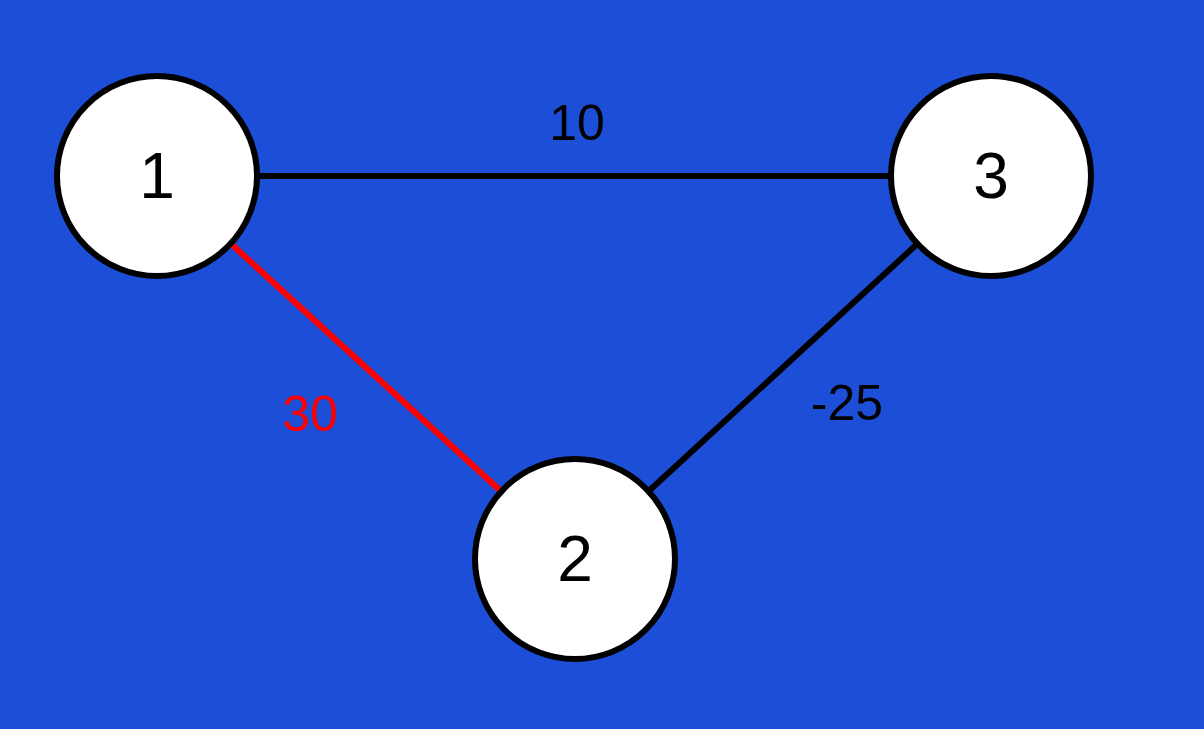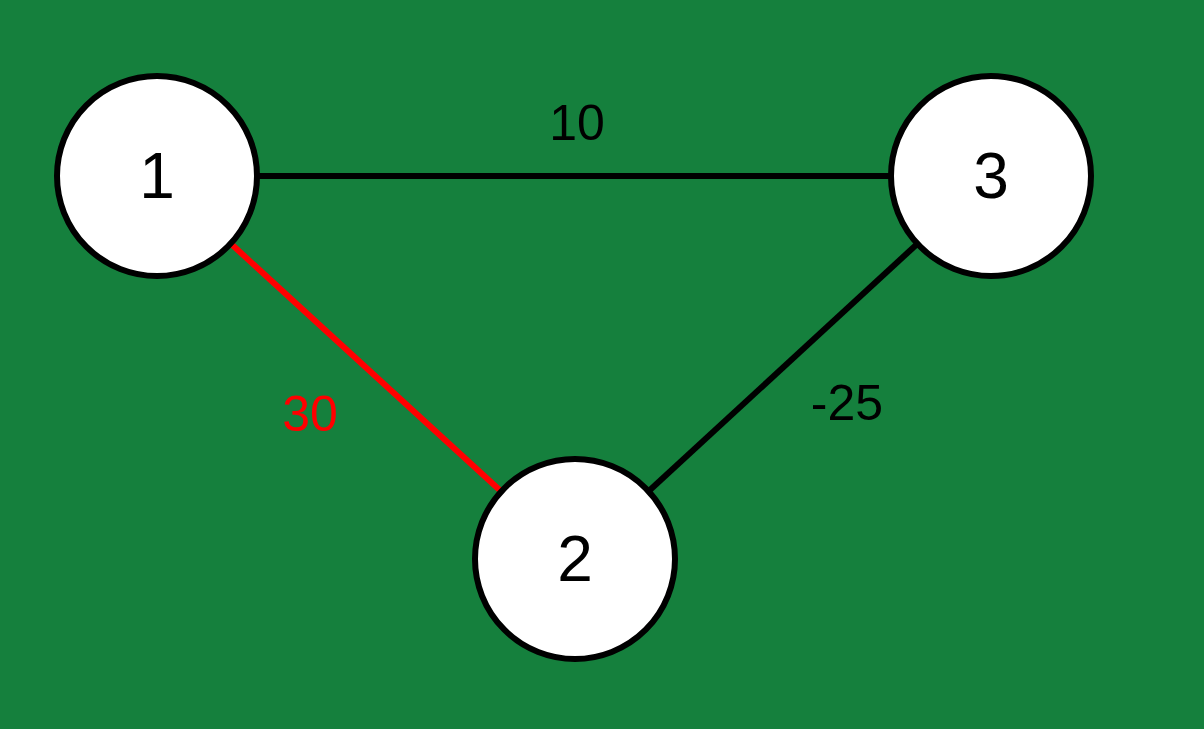--- a/index.html
+++ b/index.html
@@ -8,21 +8,21 @@
     background: #ffffff;
     width: 1204px;
     height: 729px;
     overflow: hidden;
     font-family: "Liberation Sans", sans-serif;
   }
   .canvas-wrap {
     position: relative;
     width: 1204px;
     height: 729px;
-    background: #15803d;
+    background: #1d4ed8;
     text-decoration: underline;
   }
   svg {
     display: block;
   }
   svg text {
     font-family: "Liberation Sans", "DejaVu Sans", sans-serif;
   }
 </style>
 </head>

